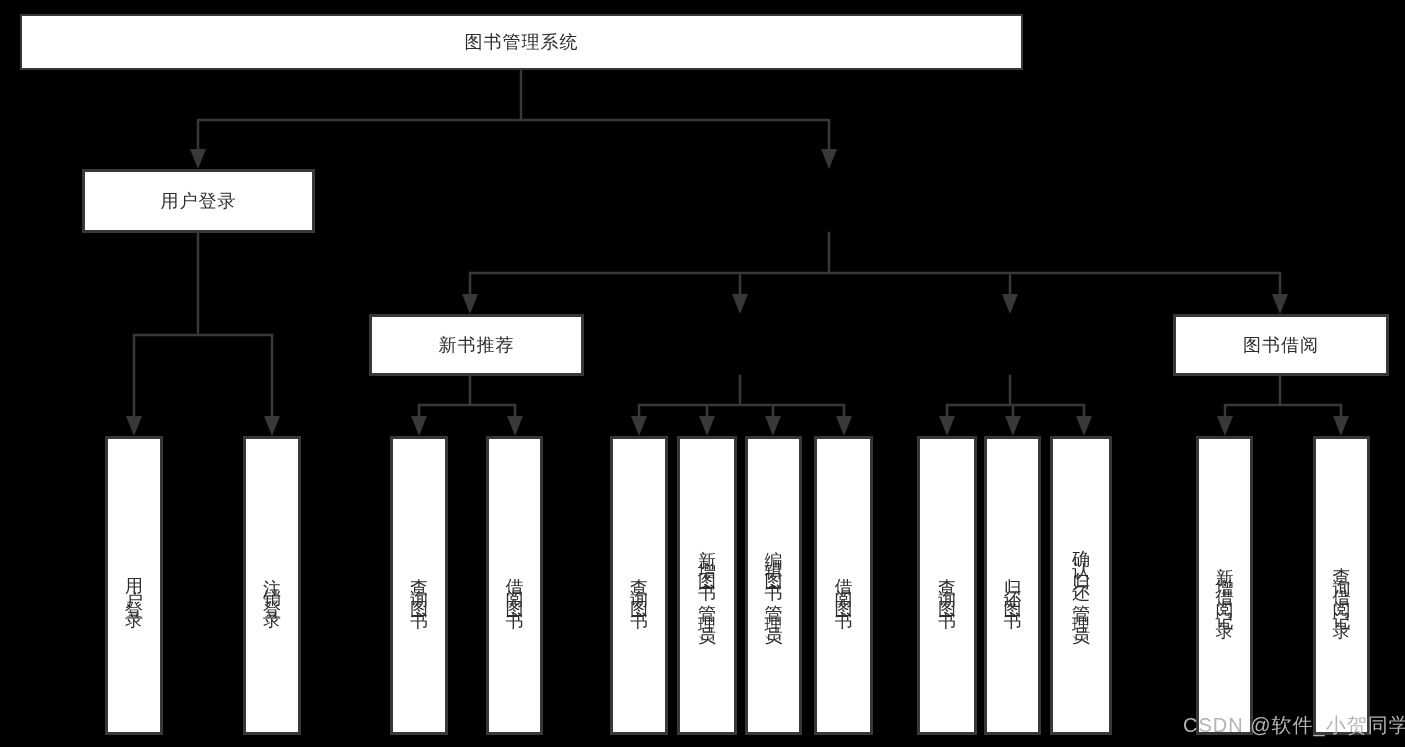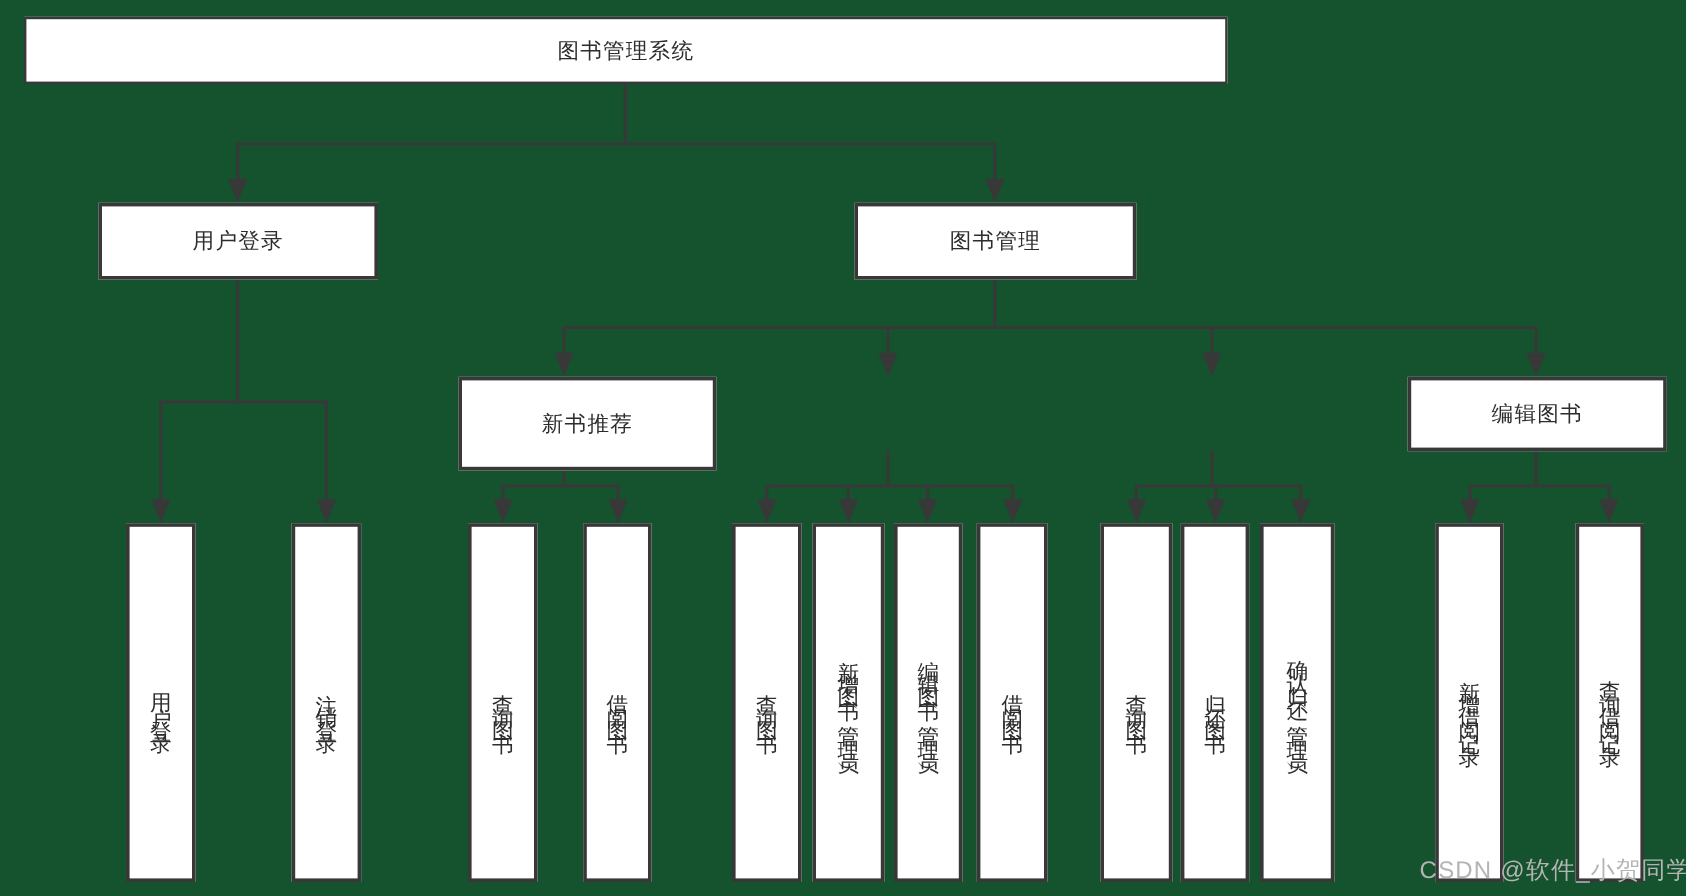--- a/index.html
+++ b/index.html
@@ -5,21 +5,21 @@
   html, body {
     margin: 0; padding: 0;
     background: #ffffff;
     width: 1405px; height: 747px;
     overflow: hidden;
     font-family: "Liberation Sans", sans-serif;
   }
   .stage {
     position: relative;
     width: 1405px; height: 747px;
-    background: #14532d;
+    background: #000000;
   }
   .wires {
     position: absolute; left: 0; top: 0;
     pointer-events: none;
   }
   .node {
     position: absolute;
     box-sizing: border-box;
     background: #ffffff;
     border: 3px solid #383838;
@@ -93,29 +93,26 @@
     </g>
   </svg>
 
   <div class="node root" style="left:20px; top:14px; width:1003px; height:56px">
     <span>图书管理系统</span>
   </div>
 
   <div class="node branch" style="left:82px; top:169px; width:233px; height:64px">
     <span>用户登录</span>
   </div>
-  <div class="node branch" style="left:712px; top:169px; width:235px; height:64px">
-    <span>图书管理</span>
-  </div>
 
-  <div class="node branch" style="left:382px; top:314px; width:215px; height:78px">
+  <div class="node branch" style="left:369px; top:314px; width:215px; height:62px">
     <span>新书推荐</span>
   </div>
   <div class="node branch" style="left:1173px; top:314px; width:216px; height:62px">
-    <span>编辑图书</span>
+    <span>图书借阅</span>
   </div>
 
   <div class="node leaf" style="left:105px; top:436px; width:58px; height:299px">
     <span class="vtext">用户登录</span>
   </div>
   <div class="node leaf" style="left:243px; top:436px; width:58px; height:299px">
     <span class="vtext">注销登录</span>
   </div>
   <div class="node leaf" style="left:390px; top:436px; width:58px; height:299px">
     <span class="vtext">查询图书</span>

